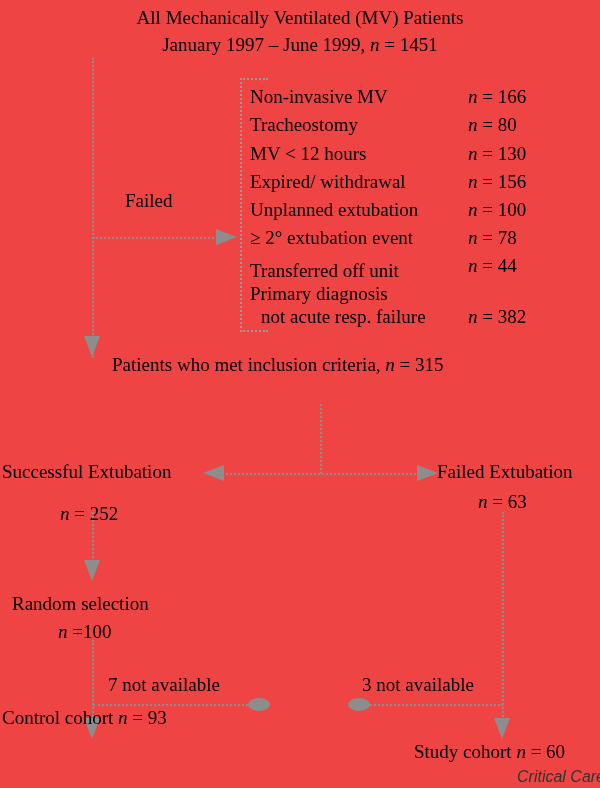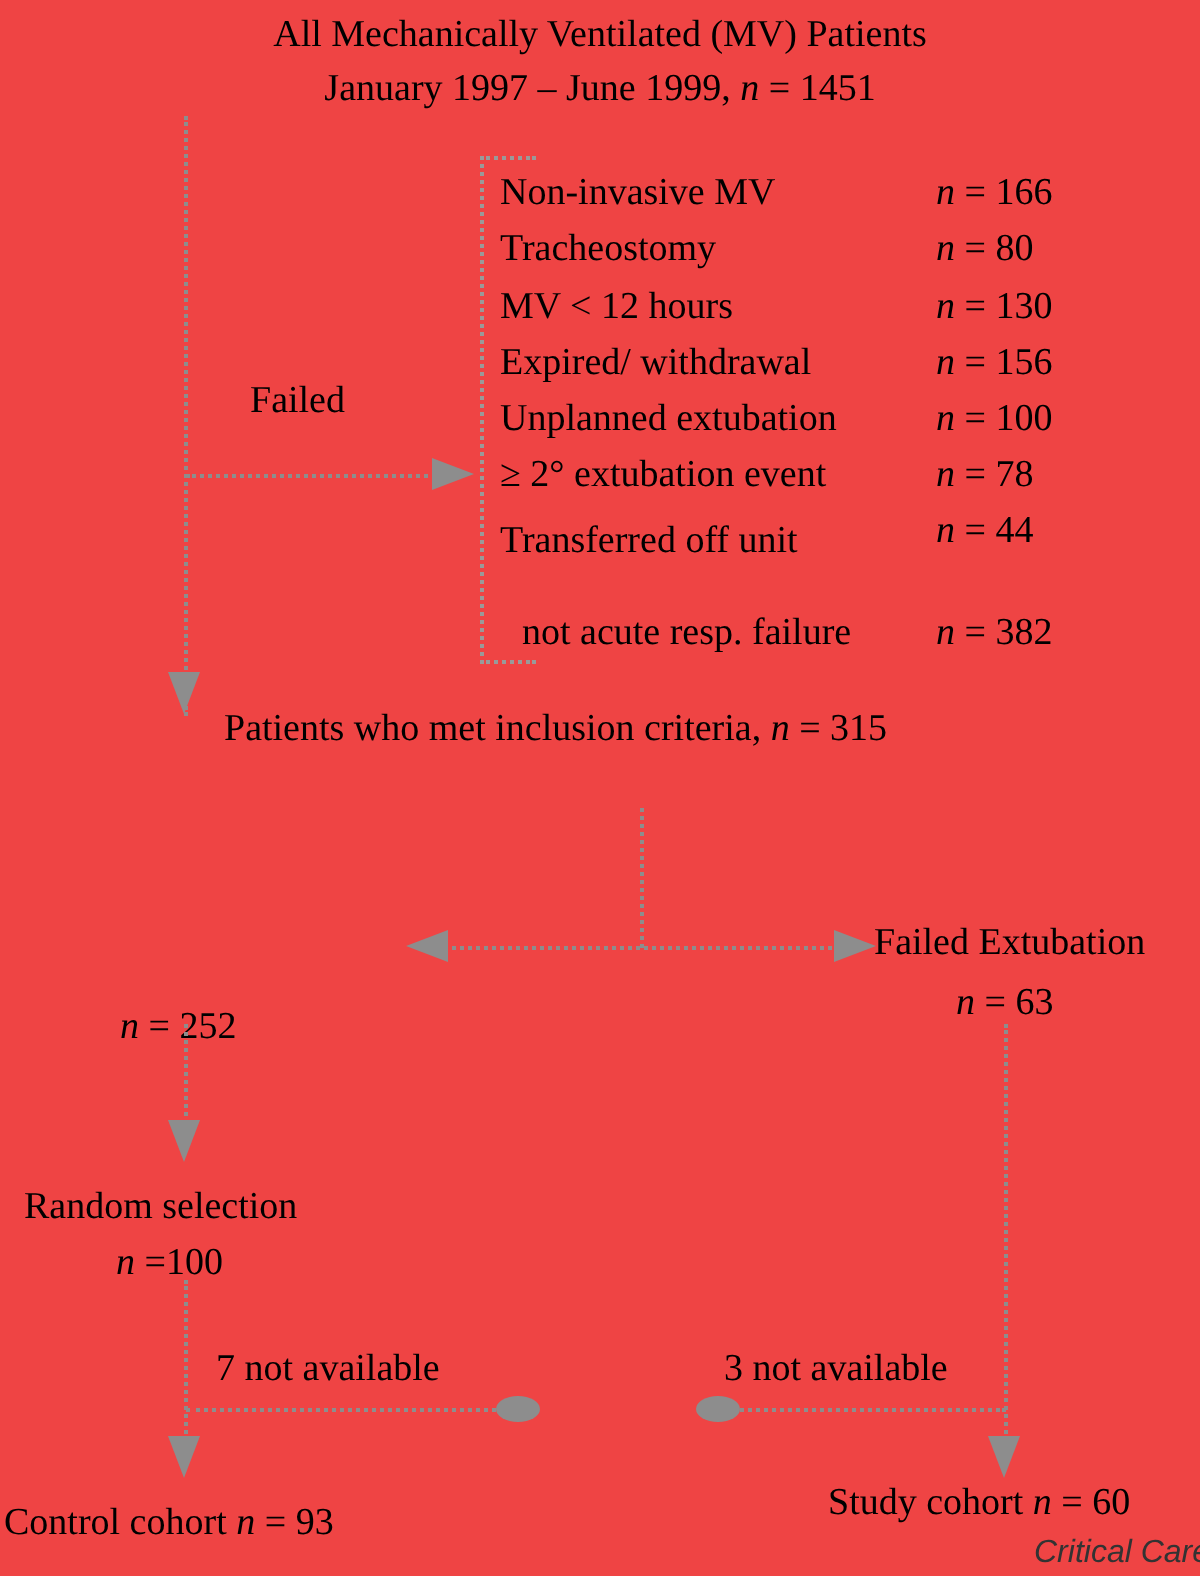--- a/index.html
+++ b/index.html
@@ -168,36 +168,38 @@
     <span class="t-n">n</span>
     <span> = 78</span>
   </div>
 
   <div class="excl-item" style="left:250px; top:260px;text-align:center;">Transferred off unit</div>
   <div class="excl-count" style="left:468px; top:255px;">
     <span class="t-n">n</span>
     <span> = 44</span>
   </div>
 
+  <div class="excl-item" style="left:250px; top:283px;">Primary diagnosis</div>
 
   <div class="excl-item" style="left:261px; top:306px;">not acute resp. failure</div>
   <div class="excl-count" style="left:468px; top:306px;">
     <span class="t-n">n</span>
     <span> = 382</span>
   </div>
 
   <div class="txt t-body" style="left:112px; top:355px;">
     <span>Patients who met inclusion criteria, </span><span class="t-n">n</span><span> = 315</span>
   </div>
 
   <div class="vline" style="left:320px; top:404px; height:70px;"></div>
   <div class="hline" style="left:222px; top:473px; width:198px;"></div>
   <div class="arr-left" style="left:203px; top:465px;"></div>
   <div class="arr-right" style="left:417px; top:465px;"></div>
 
+  <div class="txt t-body" style="left:2px; top:462px;">Successful Extubation</div>
   <div class="txt t-body" style="left:60px; top:492px;margin-top:12px;">
     <span class="t-n">n</span><span> = 252</span>
   </div>
 
   <div class="txt t-body" style="left:437px; top:462px;">Failed Extubation</div>
   <div class="txt t-body" style="left:478px; top:492px;">
     <span class="t-n">n</span><span> = 63</span>
   </div>
 
   <div class="vline" style="left:92px; top:512px; height:62px;"></div>
@@ -215,21 +217,21 @@
   <div class="arr-down" style="left:494px; top:718px;"></div>
 
   <div class="txt t-body" style="left:108px; top:675px;">7 not available</div>
   <div class="hline" style="left:93px; top:704px; width:155px;"></div>
   <div class="dot-ellipse" style="left:248px; top:698px;"></div>
 
   <div class="txt t-body" style="left:362px; top:675px;">3 not available</div>
   <div class="hline" style="left:355px; top:704px; width:148px;"></div>
   <div class="dot-ellipse" style="left:348px; top:698px;"></div>
 
-  <div class="txt t-body" style="left:2px; top:752px;">
+  <div class="txt t-body" style="left:2px; top:708px;">
     <span>Control cohort </span><span class="t-n">n</span><span> = 93</span>
   </div>
 
   <div class="txt t-body" style="left:414px; top:742px;">
     <span>Study cohort </span><span class="t-n">n</span><span> = 60</span>
   </div>
 
   <div class="footer" style="left:517px; top:768px;">Critical Care</div>
 
 </div>

